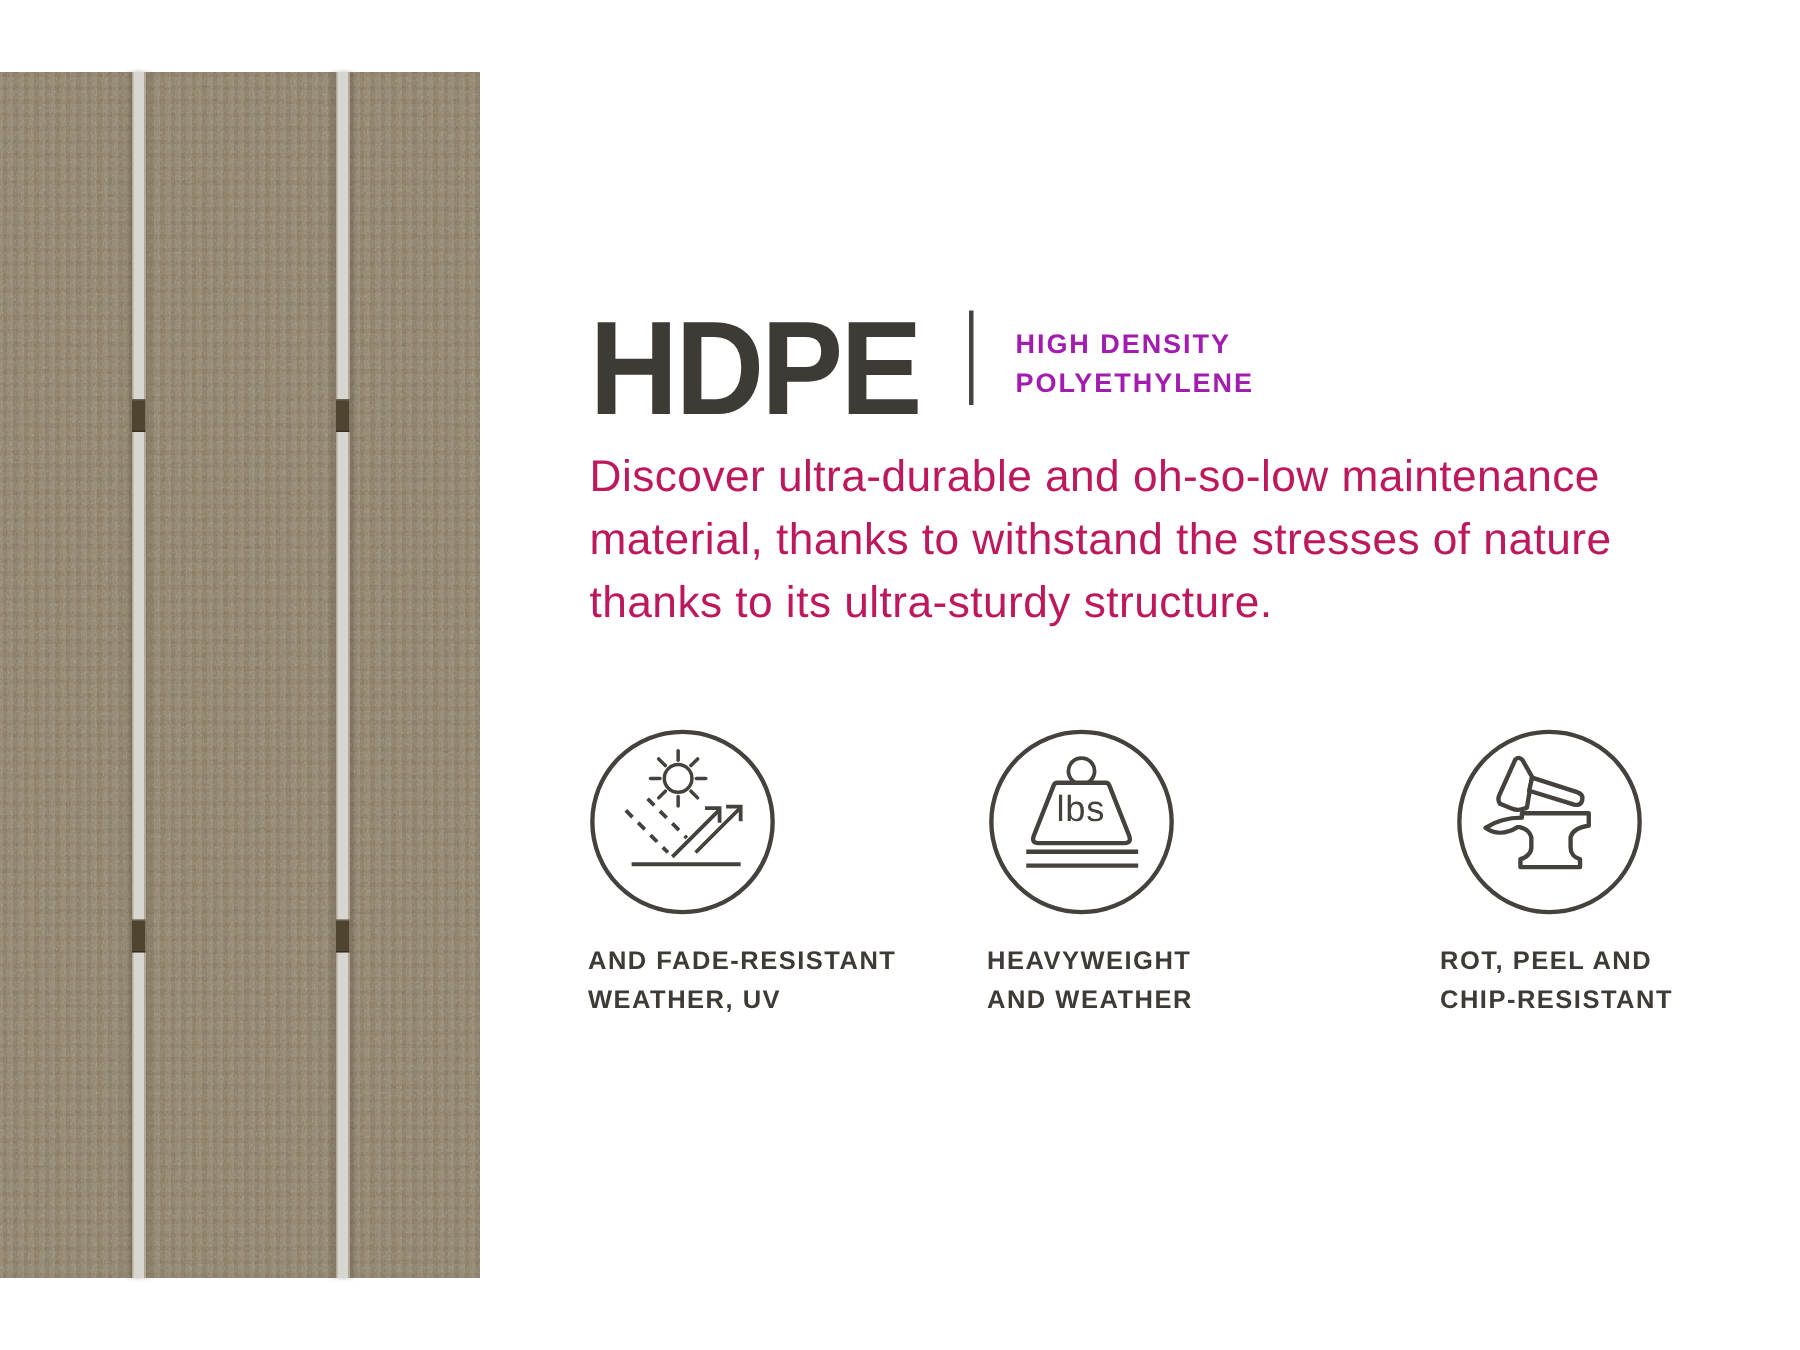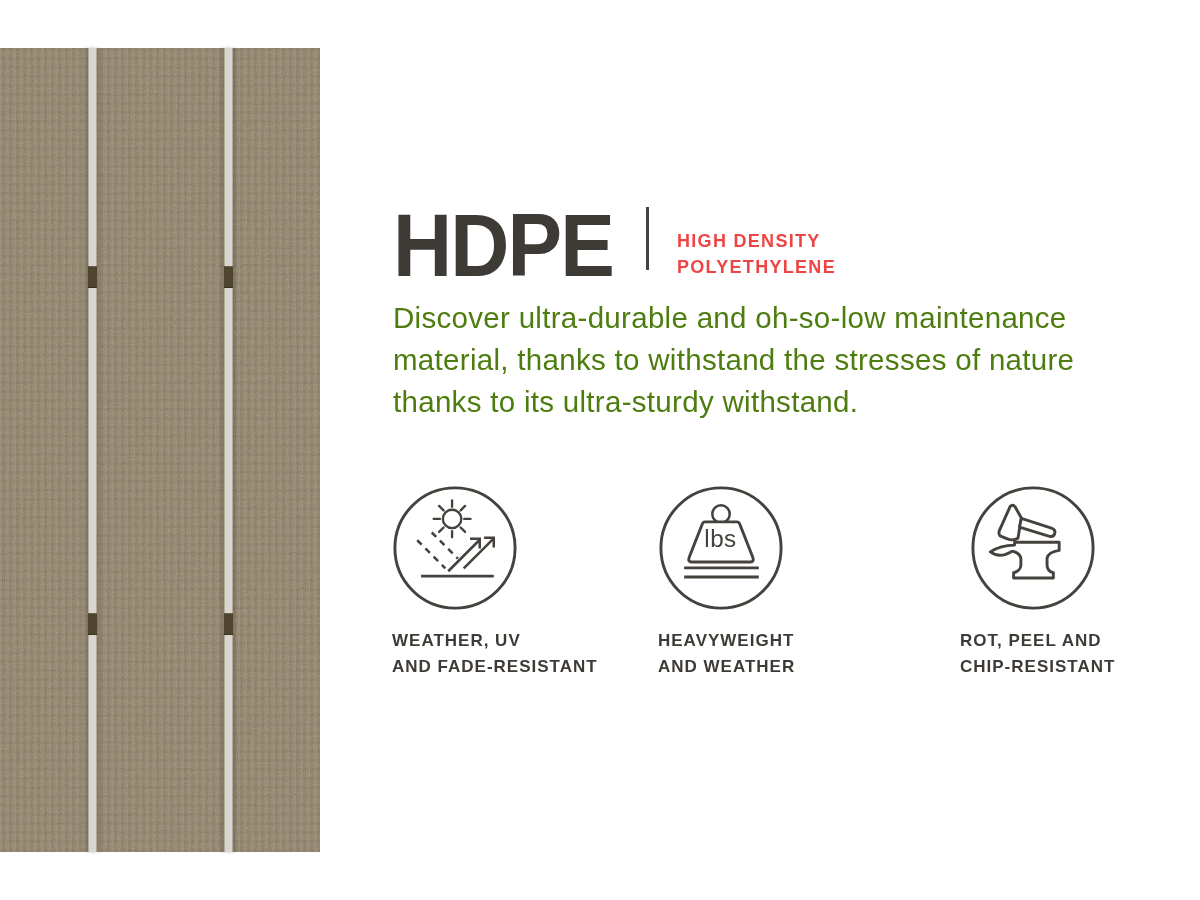--- a/index.html
+++ b/index.html
@@ -30,30 +30,30 @@
 
   
   .hdpe-title{
     position:absolute;left:393px;top:201px;
     font-size:89px;font-weight:bold;line-height:1;letter-spacing:-2px;
     transform:scaleX(0.92);transform-origin:left top;
     color:#3e3a36;white-space:nowrap;
   }
   .divider{position:absolute;left:646px;top:207px;width:3px;height:63px;background:#46423d;}
   .subtitle{
-    position:absolute;left:677px;top:228px;
+    position:absolute;left:677px;top:216px;
     font-size:18px;font-weight:bold;line-height:26px;letter-spacing:1.3px;
-    color:#ef4444;white-space:nowrap;
+    color:#a21caf;white-space:nowrap;
   }
   .subtitle span{display:block;}
 
   
   .intro{
     position:absolute;left:393px;top:297px;width:720px;
-    font-size:29.5px;line-height:42px;letter-spacing:0.3px;color:#4d7c0f;
+    font-size:29.5px;line-height:42px;letter-spacing:0.3px;color:#be185d;
   }
   .intro span{display:block;white-space:nowrap;}
 
   
   .feature{position:absolute;top:485px;}
   .feature.col-1{left:392px;}
   .feature.col-2{left:658px;}
   .feature.col-3{left:932px;margin-left:28px;}
   .feature svg{display:block;}
   .feature.col-3 svg{margin-left:10px;}
@@ -91,21 +91,21 @@
 <div class="hdpe-title">HDPE</div>
 <div class="divider"></div>
 <div class="subtitle">
   <span>HIGH DENSITY</span>
   <span>POLYETHYLENE</span>
 </div>
 
 <div class="intro">
   <span>Discover ultra-durable and oh-so-low maintenance</span>
   <span>material, thanks to withstand the stresses of nature</span>
-  <span>thanks to its ultra-sturdy withstand.</span>
+  <span>thanks to its ultra-sturdy structure.</span>
 </div>
 
 <div class="feature col-1">
   <svg width="126" height="126" viewBox="0 0 130 130">
     <circle class="icon-stroke" cx="65" cy="65" r="62" stroke-width="3"></circle>
     <circle class="icon-stroke" cx="62" cy="35" r="9.5" stroke-width="2.4"></circle>
     <g class="icon-stroke" stroke-width="2.4" stroke-linecap="round">
       <line x1="62" y1="22.5" x2="62" y2="16"></line>
       <line x1="62" y1="47.5" x2="62" y2="54"></line>
       <line x1="74.5" y1="35" x2="81" y2="35"></line>
@@ -119,22 +119,22 @@
       <line x1="26" y1="57" x2="55" y2="86" stroke-dasharray="6.5 5.5"></line>
       <line x1="41" y1="49" x2="68" y2="76" stroke-dasharray="6.5 5.5"></line>
       <line x1="58" y1="89" x2="90" y2="57"></line>
       <polyline points="80.5,55.5 90.5,55.5 90.5,65.5"></polyline>
       <line x1="74" y1="86" x2="105" y2="55"></line>
       <polyline points="95,54.5 105,54.5 105,64.5"></polyline>
       <line x1="30" y1="94" x2="105" y2="94" stroke-width="2.8"></line>
     </g>
   </svg>
   <div class="caption">
+    <span>AND FADE-RESISTANT</span>
     <span>WEATHER, UV</span>
-    <span>AND FADE-RESISTANT</span>
   </div>
 </div>
 
 <div class="feature col-2">
   <svg width="126" height="126" viewBox="0 0 130 130">
     <circle class="icon-stroke" cx="65" cy="65" r="62" stroke-width="3"></circle>
     <circle class="icon-stroke" cx="65" cy="30" r="9" stroke-width="2.6"></circle>
     <path class="icon-fill-white" stroke-width="3" stroke-linejoin="round" d="M48.5,38 L81.5,38 Q83.5,38 84.2,40 L97.8,74.5 Q99.6,79.5 94.5,79.5 L35.5,79.5 Q30.4,79.5 32.2,74.5 L45.8,40 Q46.5,38 48.5,38 Z"></path>
     <text class="lbs-text" x="64.5" y="64" text-anchor="middle">lbs</text>
     <g class="icon-stroke" stroke-width="3">

